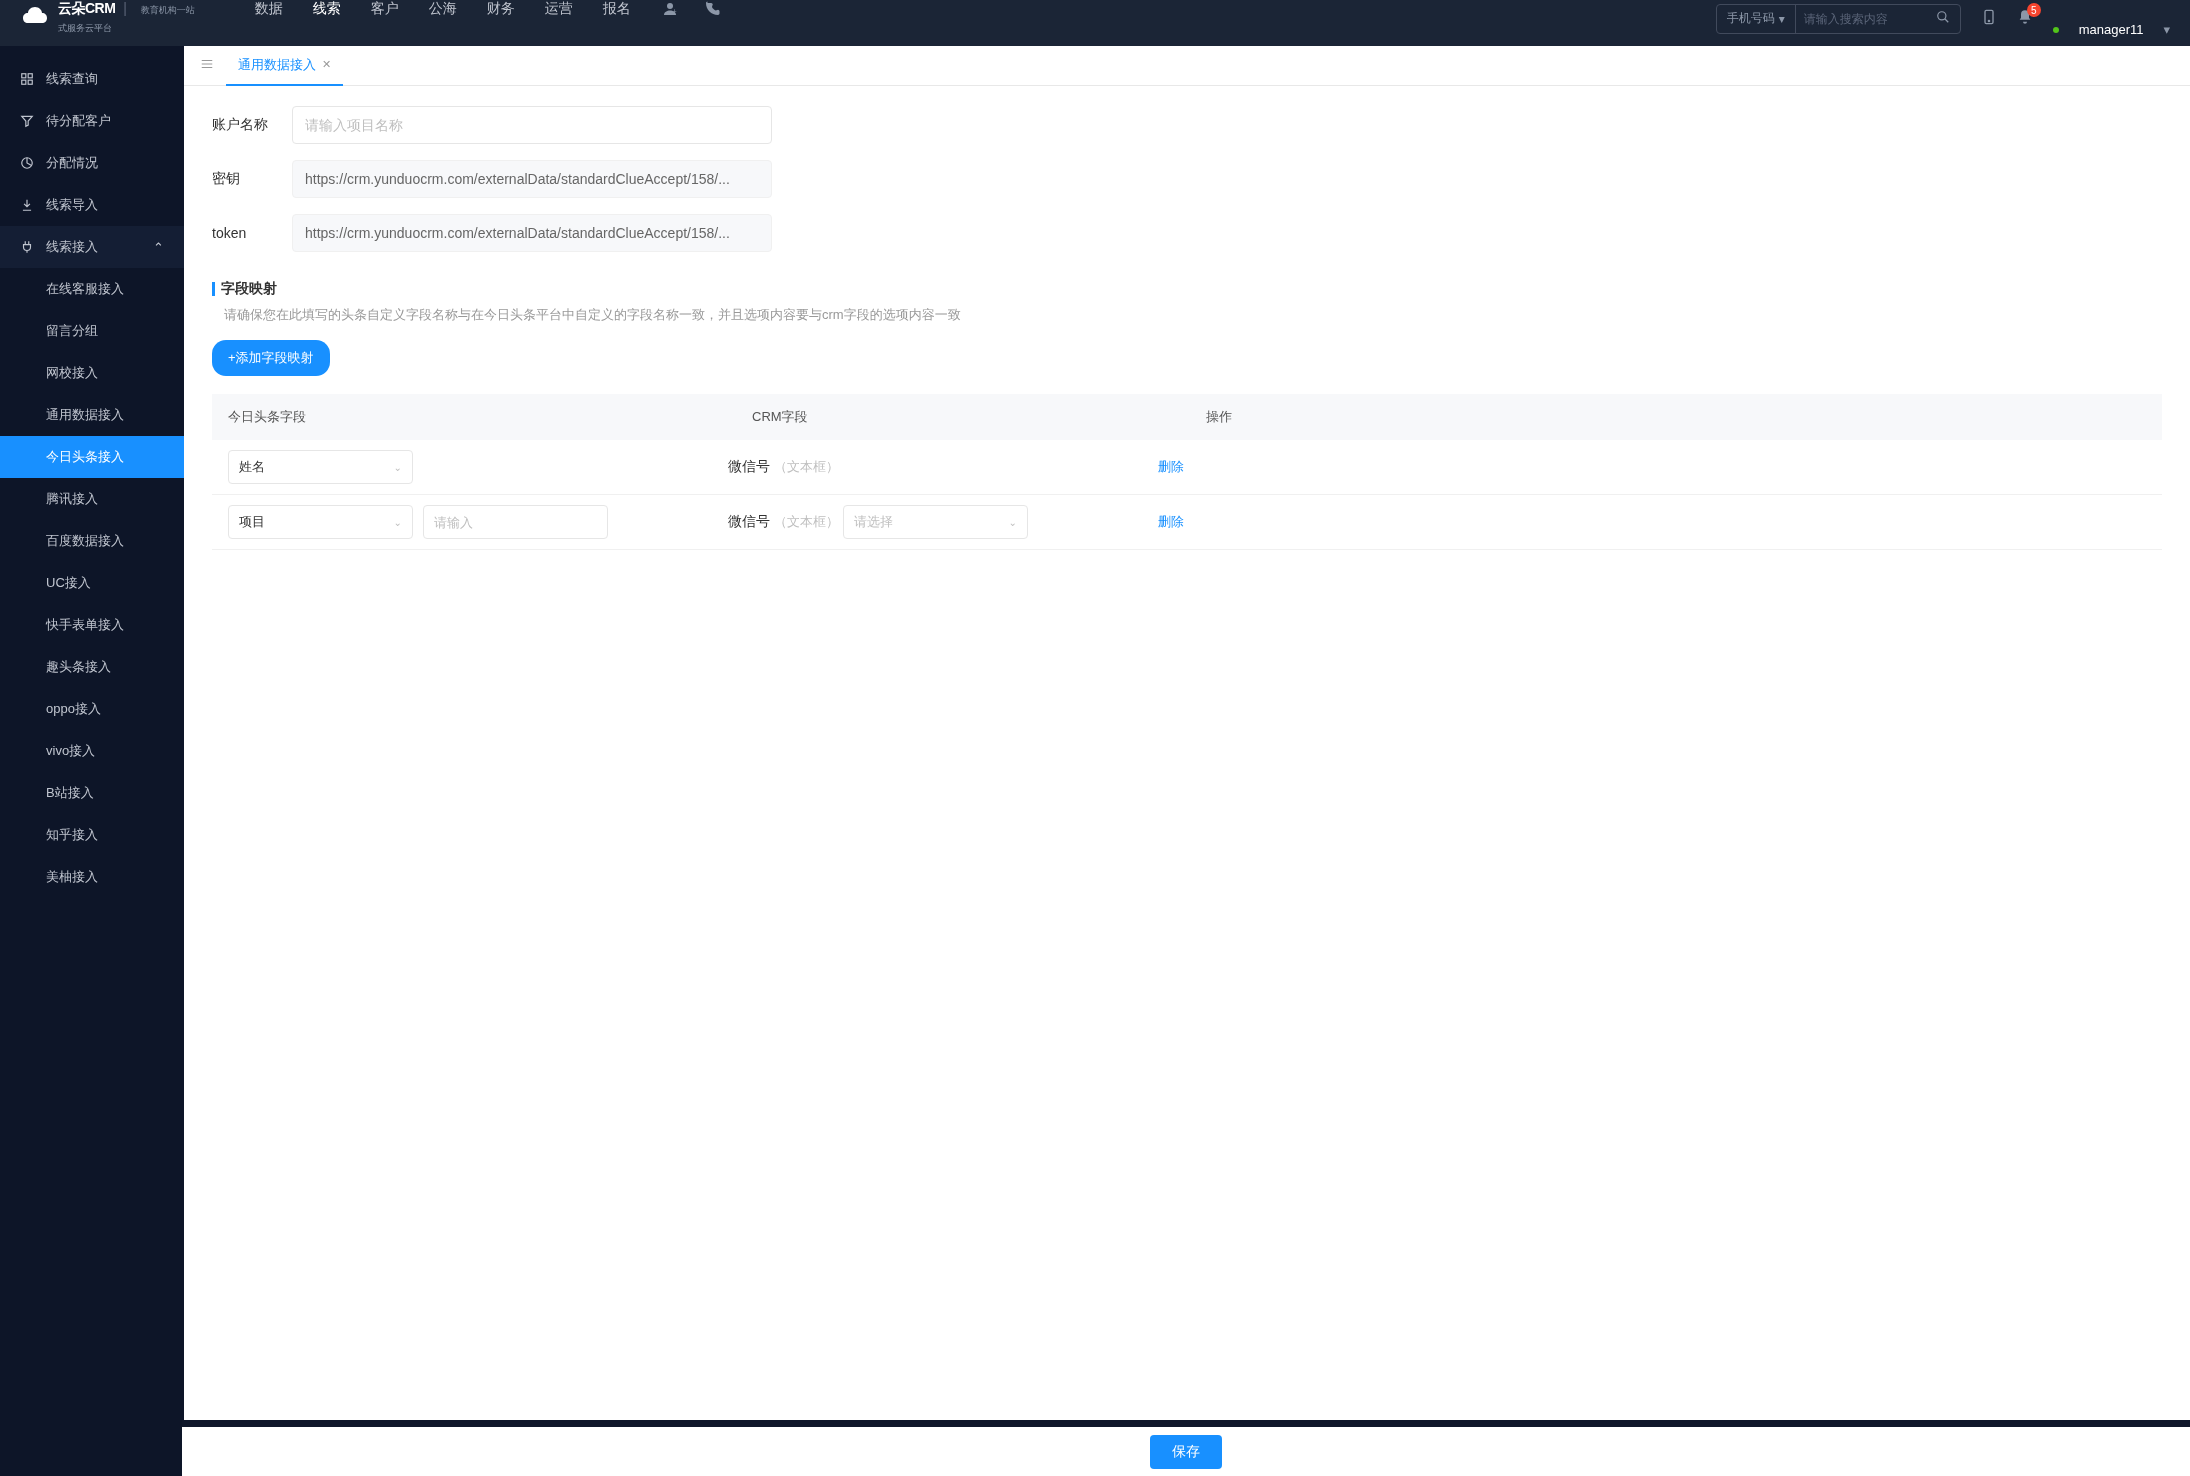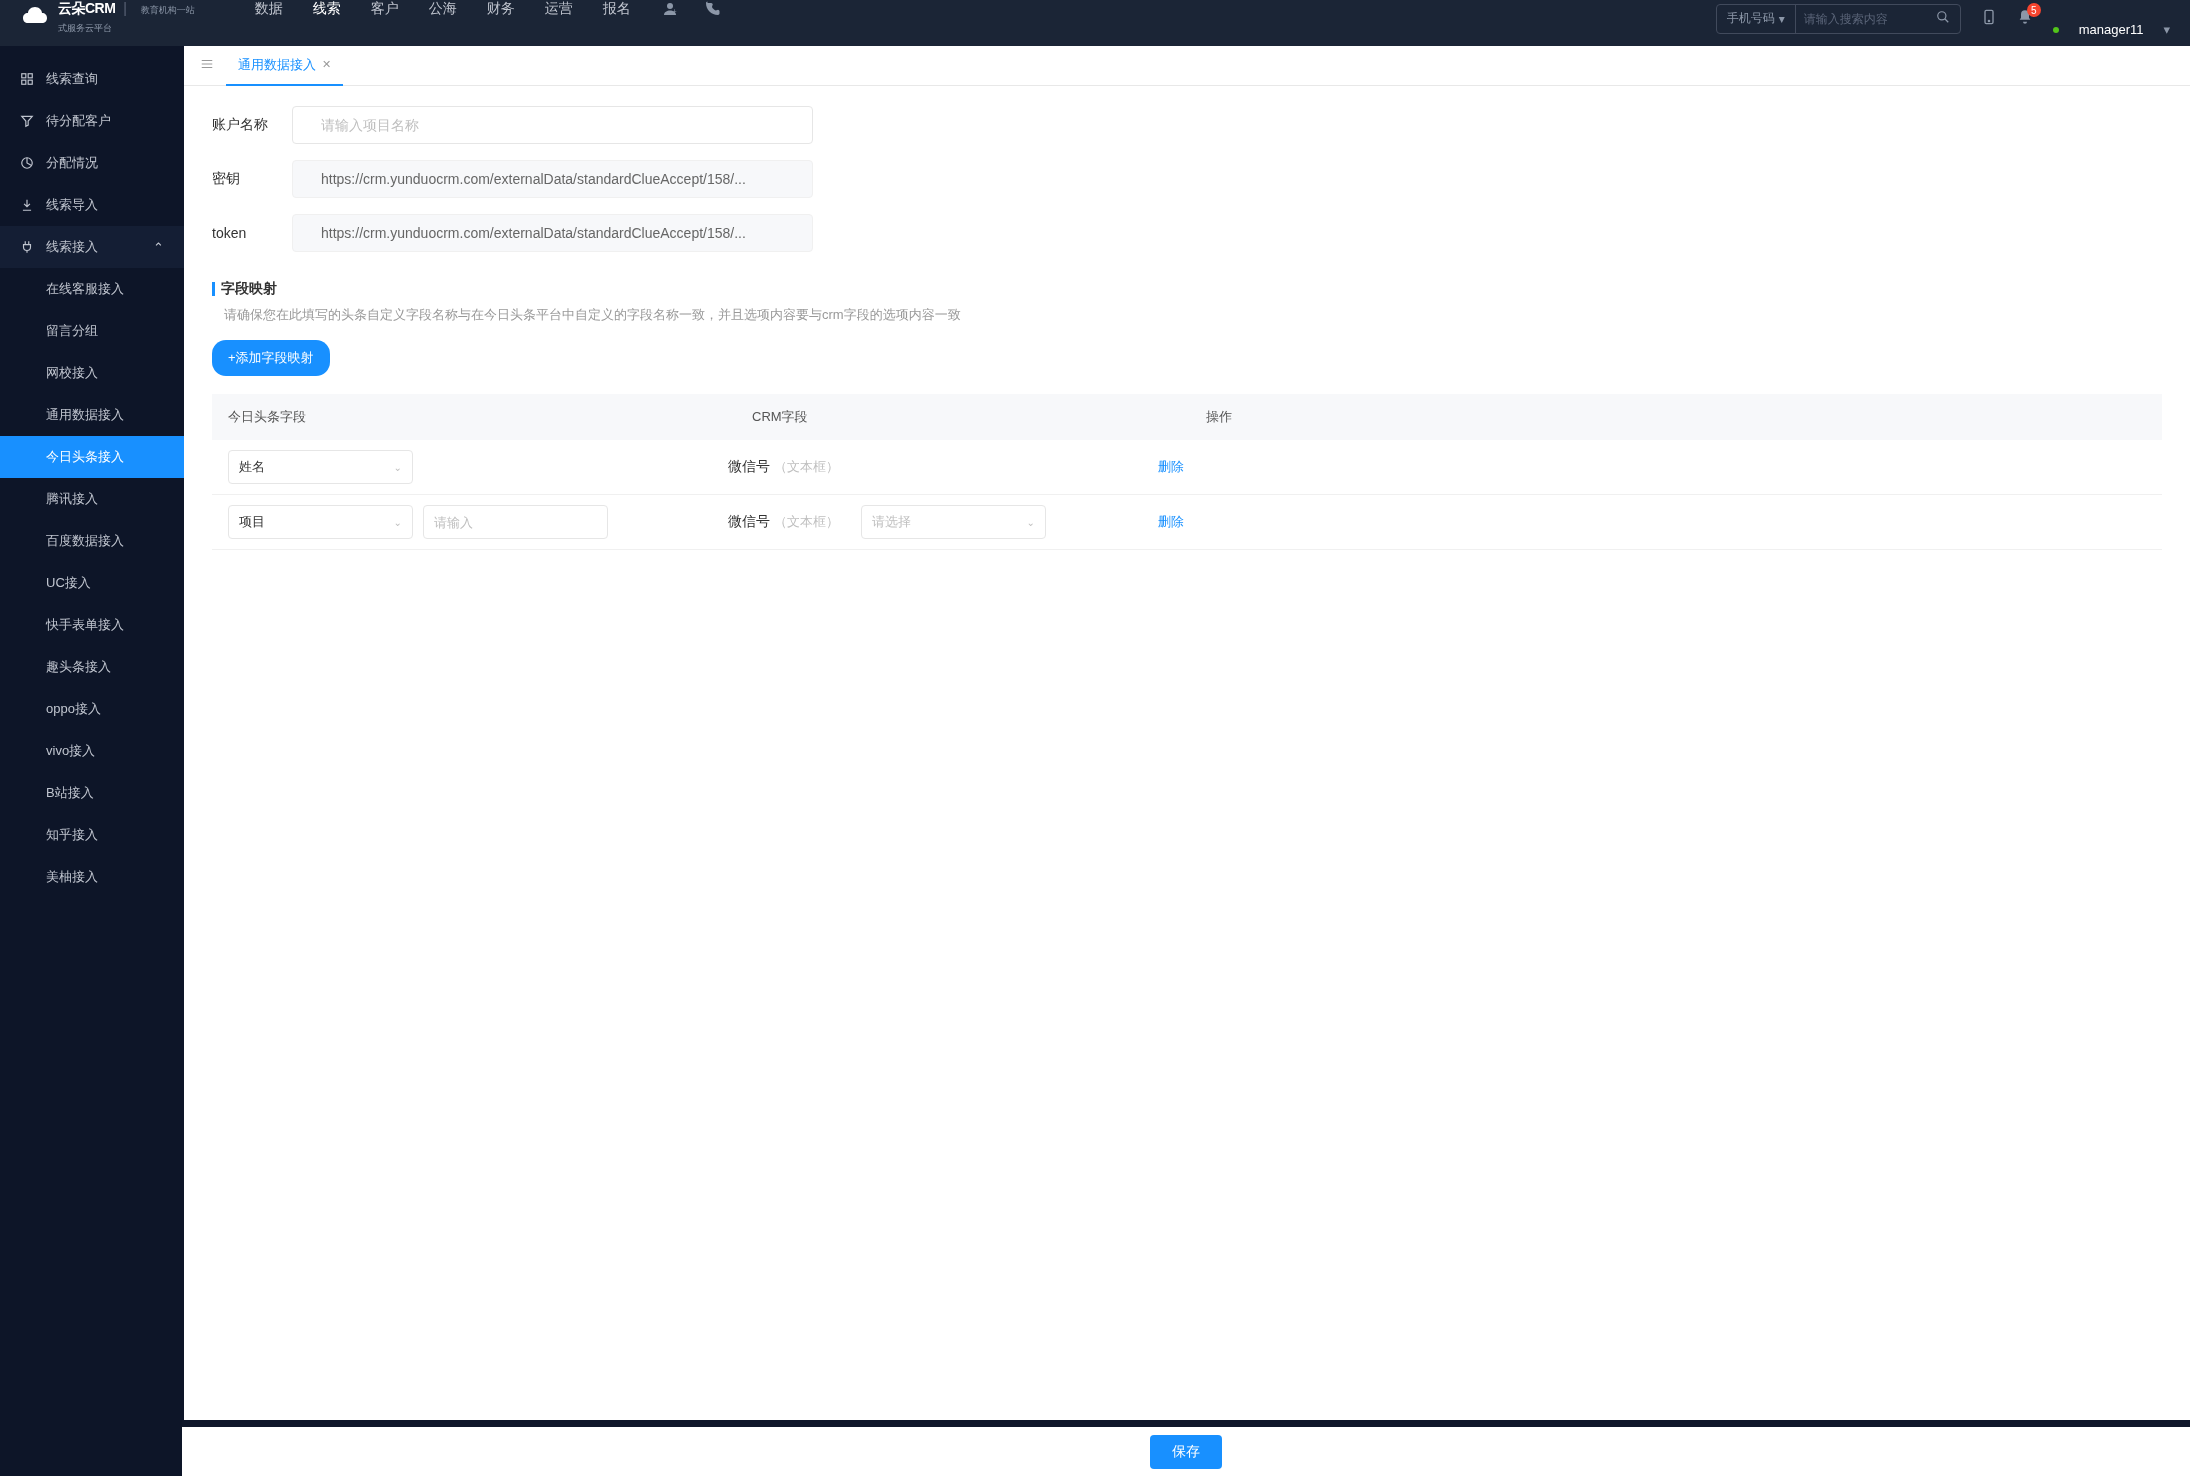--- a/index.html
+++ b/index.html
@@ -40,21 +40,21 @@
     .hamburger { color: #999; cursor: pointer; padding: 0 6px; }
     .tab { padding: 0 12px; height: 40px; display: flex; align-items: center; gap: 6px; color: #1890ff; border-bottom: 2px solid #1890ff; font-size: 13px; cursor: pointer; }
     .tab-close { color: #999; cursor: pointer; font-size: 11px; }
     
     .content { flex: 1; overflow-y: auto; padding: 20px 28px 80px; position: relative; }
     .breadcrumb { display: flex; align-items: center; gap: 10px; font-size: 16px; font-weight: 500; color: #333; margin-bottom: 26px; }
     .back-icon { cursor: pointer; color: #333; }
     
     .form-row { display: flex; align-items: center; gap: 20px; margin-bottom: 16px; }
     .form-label { width: 60px; font-size: 14px; color: #333; }
-    .form-input { width: 521px; height: 38px; border: 1px solid #e6e6e6; border-radius: 4px; padding: 0 28px; font-size: 14px; outline: none; background: #fff; }
+    .form-input { width: 480px; height: 38px; border: 1px solid #e6e6e6; border-radius: 4px; padding: 0 12px; font-size: 14px; outline: none; background: #fff; }
     .form-input::placeholder { color: #bfbfbf; }
     .form-input.readonly { background: #f7f8fa; color: #666; border-color: #f0f0f0; }
     
     .section-header { display: flex; align-items: center; gap: 6px; margin: 28px 0 8px; }
     .section-bar { width: 3px; height: 14px; background: #1890ff; }
     .section-title { font-size: 14px; font-weight: 600; color: #333; }
     .section-desc { color: #999; font-size: 13px; margin: 6px 0 16px 12px; }
     
     .add-btn { background: #1890ff; color: #fff; border: none; padding: 9px 16px; font-size: 13px; border-radius: 14px; cursor: pointer; }
     
@@ -281,21 +281,21 @@
           <div class="td-1">
             <div class="sel">
               <span>项目</span>
               <span class="sel-chevron">⌄</span>
             </div>
             <input class="td-input" placeholder="请输入" style="">
           </div>
           <div class="td-2">
             <span class="crm-text">微信号</span>
             <span class="crm-sub">（文本框）</span>
-            <div class="sel placeholder" style="margin-left:18px;">
+            <div class="sel placeholder" style="">
               <span>请选择</span>
               <span class="sel-chevron">⌄</span>
             </div>
           </div>
           <div class="td-3">
             <span class="del-link">删除</span>
           </div>
         </div>
       </div>
     </div>

